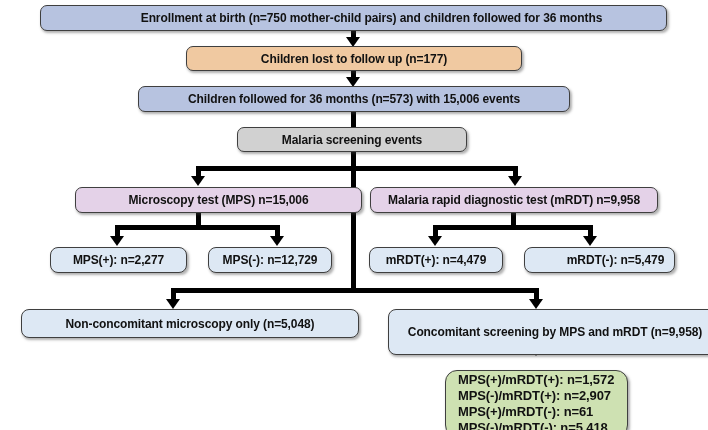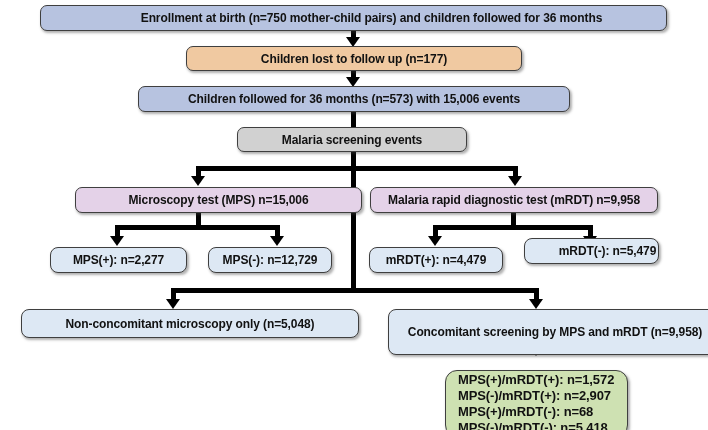--- a/index.html
+++ b/index.html
@@ -46,21 +46,21 @@
   
   #n-enrollment { left: 40px;  top: 5px;   width: 627px; height: 26px; padding-left: 40px; }
   #n-lost       { left: 186px; top: 46px;  width: 336px; height: 25px; }
   #n-followed   { left: 138px; top: 86px;  width: 432px; height: 26px; }
   #n-screening  { left: 237px; top: 127px; width: 230px; height: 25px; }
   #n-mps        { left: 55px;  top: 187px; width: 287px; height: 26px; margin-left: 20px; }
   #n-mrdt       { left: 370px; top: 187px; width: 288px; height: 26px; }
   #n-mps-pos    { left: 50px;  top: 247px; width: 137px; height: 26px; }
   #n-mps-neg    { left: 208px; top: 247px; width: 124px; height: 26px; }
   #n-mrdt-pos   { left: 369px; top: 247px; width: 134px; height: 26px; }
-  #n-mrdt-neg   { left: 524px; top: 238px; width: 135px; height: 26px; padding-left: 36px; }
+  #n-mrdt-neg   { left: 524px; top: 247px; width: 151px; height: 26px; padding-left: 36px; }
   #n-nonconc    { left: 21px;   top: 309px; width: 338px; height: 29px; }
   #n-conc       { left: 388px; top: 309px; width: 334px; height: 46px; text-align: right; }
   #n-combo      {
     left: 445px; top: 356px; width: 183px; height: 67px;
     flex-direction: column; align-items: flex-start; justify-content: center;
     padding: 0 0 0 12px; font-size: 13px; line-height: 16px; text-align: left;
   }
 
   
   #c-top1      { left: 351px; top: 31px;  width: 5px;   height: 8px; }
@@ -139,17 +139,17 @@
   <div class="node lightblue" id="n-mps-pos">MPS(+): n=2,277</div>
   <div class="node lightblue" id="n-mps-neg">MPS(-): n=12,729</div>
   <div class="node lightblue" id="n-mrdt-pos">mRDT(+): n=4,479</div>
   <div class="node lightblue" id="n-mrdt-neg">mRDT(-): n=5,479</div>
   <div class="node lightblue" id="n-nonconc">Non-concomitant microscopy only (n=5,048)</div>
   <div class="node lightblue" id="n-conc">Concomitant screening by MPS and mRDT (n=9,958)</div>
 
   <div class="node green" id="n-combo">
     <div>MPS(+)/mRDT(+): n=1,572</div>
     <div>MPS(-)/mRDT(+): n=2,907</div>
-    <div>MPS(+)/mRDT(-): n=68</div>
+    <div>MPS(+)/mRDT(-): n=61</div>
     <div>MPS(-)/mRDT(-): n=5,418</div>
   </div>
 
 </div>
 
 </body></html>

